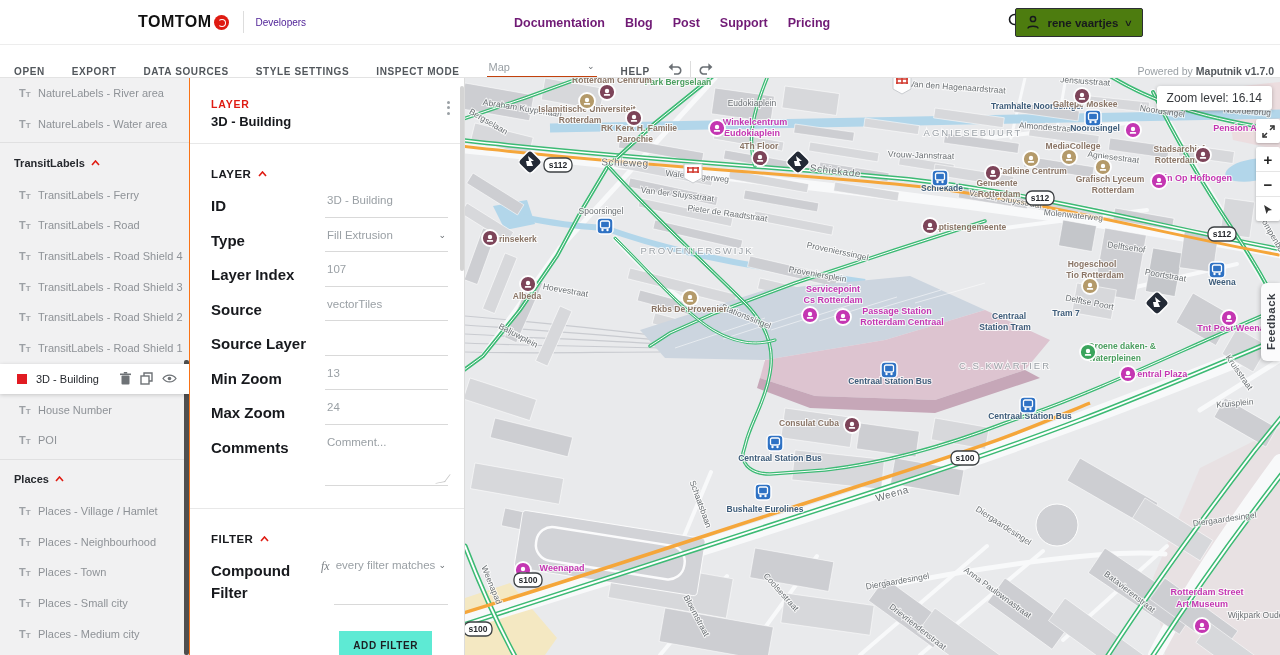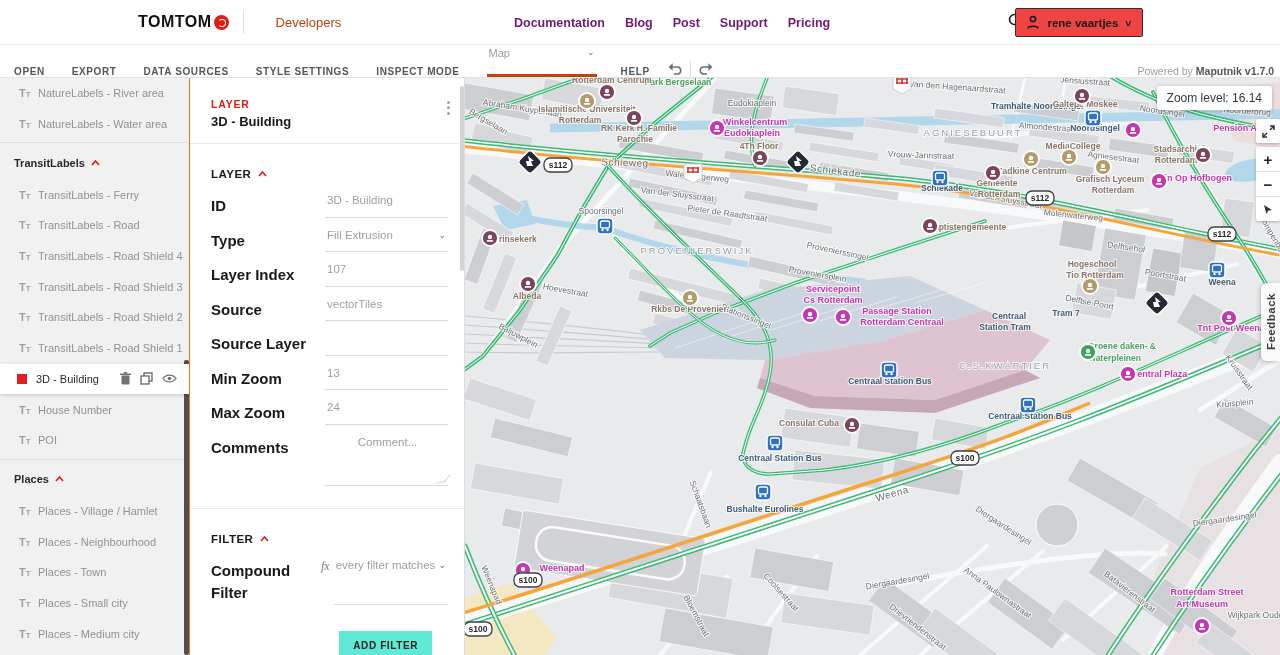--- a/index.html
+++ b/index.html
@@ -8,36 +8,36 @@
   .app { position:relative; width:1280px; height:655px; }
 
   
   .site-header { position:relative; height:45px; background:#fff; border-bottom:1px solid #ededed; }
   .logo-wrap { position:absolute; left:138px; top:11px; display:flex; align-items:center; }
   .logo-text { font-size:16px; font-weight:bold; letter-spacing:.5px; color:#111; }
   .logo-mark { width:15px; height:15px; border-radius:50%; background:#df1b12; margin-left:2px; position:relative; }
   .logo-mark::after { content:""; position:absolute; left:4px; top:4px; width:6px; height:6px;
     border-radius:50%; border:1.5px solid #fff; border-left-color:transparent; }
   .logo-div { width:1px; height:22px; background:#ddd; margin:0 12px 0 14px; }
-  .logo-sub { font-size:13px; color:#c2410c;margin-left:20px; }
+  .logo-sub { font-size:10px; color:#4c1d95; }
   .site-nav { position:absolute; left:514px; top:0; height:45px; display:flex; align-items:center; gap:20px; }
   .site-nav .nav-item { font-size:12.5px; font-weight:bold; color:#701a75; cursor:pointer; }
   .hdr-search { position:absolute; right:256px; top:13px; }
   .user-box { position:absolute; right:137px; top:8px; height:29px; border:1px solid #2b2e33; border-radius:2px;
-    display:flex; align-items:center; padding:0 10px; gap:7px; background:#ef4444; }
+    display:flex; align-items:center; padding:0 10px; gap:7px; background:#4d7c0f; }
   .user-name { font-size:11.5px; font-weight:bold; color:#17191d; }
   .user-caret { font-size:9px; color:#17191d; transform:scaleX(1.4); }
 
   
   .toolbar { position:relative; height:33px; background:#fff; border-bottom:1px solid #e3e3e3;
     display:flex; align-items:flex-end; padding-left:14px; }
   .tb-item { font-size:10px; font-weight:bold; letter-spacing:.6px; color:#52575c; margin-right:27px;
     text-transform:uppercase; cursor:pointer; white-space:nowrap; }
-  .tb-select { position:relative; width:110px; margin-right:24px; border-bottom:3px solid #c2410c;
-    font-size:11px; color:#9aa0a5; padding:2px 0 15px 2px; cursor:pointer; }
+  .tb-select { position:relative; width:110px; margin-right:24px; border-bottom:1px solid #c2410c;
+    font-size:11px; color:#9aa0a5; padding:2px 0 3px 2px; cursor:pointer; }
   .tb-select .car { position:absolute; right:2px; top:2px; font-size:9px; color:#6a6f74; }
   .tb-icons { display:flex; align-items:center; gap:6px; margin-left:18px; color:#6a6f74; }
   .tb-icons .div { width:1px; height:16px; background:#ddd; }
   .tb-icon-btn { cursor:pointer; display:flex; align-items:center; }
   .powered { position:absolute; right:6px; font-size:10.5px; color:#9aa0a5; }
   .powered b { color:#52575c; font-weight:bold; }
 
   
   .workspace { position:relative; height:577px; display:flex; }
 
@@ -65,21 +65,21 @@
   .kebab { position:absolute; right:14px; top:20px; color:#9aa0a5; font-size:13px; line-height:5px; cursor:pointer; }
   .kebab i { display:block; width:3px; height:3px; background:#9aa0a5; border-radius:50%; margin:2.5px 0; }
   .ep-sect { padding:24px 16px 0 21px; }
   .sect-head { display:flex; align-items:center; gap:7px; cursor:pointer; margin-bottom:12px; }
   .sect-head span { font-size:11.5px; font-weight:bold; letter-spacing:.5px; color:#17191d; }
   .field-row { display:flex; margin-bottom:9px; }
   .field-label { width:114px; font-size:15px; font-weight:bold; color:#17191d; padding-top:3px; line-height:1.5; }
   .field-ctrl { position:relative; flex:1; border-bottom:1px solid #d9d9d9; min-height:21px; }
   .field-value { font-size:11.5px; color:#9aa0a5; padding:2px 0 3px 2px; white-space:nowrap; }
   .field-ctrl .car { position:absolute; right:2px; top:3px; font-size:9px; color:#6a6f74; }
-  .field-ctrl.ta { height:52px;text-align:center; }
+  .field-ctrl.ta { height:52px; }
   .field-ctrl.ta::after { content:""; position:absolute; right:1px; bottom:2px; width:7px; height:7px;
     border-right:1.5px solid #b9b9b9; border-bottom:1.5px solid #b9b9b9; transform:skew(-45deg) rotate(-14deg); opacity:.8; }
   .ep-div { height:1px; background:#e8e8e8; margin-top:22px; }
   .filter-row { display:flex; }
   .fx { font-family:"Liberation Serif", serif; font-style:italic; font-size:12px; color:#7a7f84; margin-right:4px; padding-top:2px; }
   .add-filter { display:block; margin:26px 16px 0 auto; background:#5eead4; border:none; cursor:pointer;
     font-family:"Liberation Sans", sans-serif; font-size:10px; font-weight:bold; letter-spacing:.6px;
     color:#1d1f23; padding:9px 14px; }
   .ep-scroll { position:absolute; right:0; top:8px; width:4px; height:185px; background:#d4d4d4; border-radius:2px; }
 

